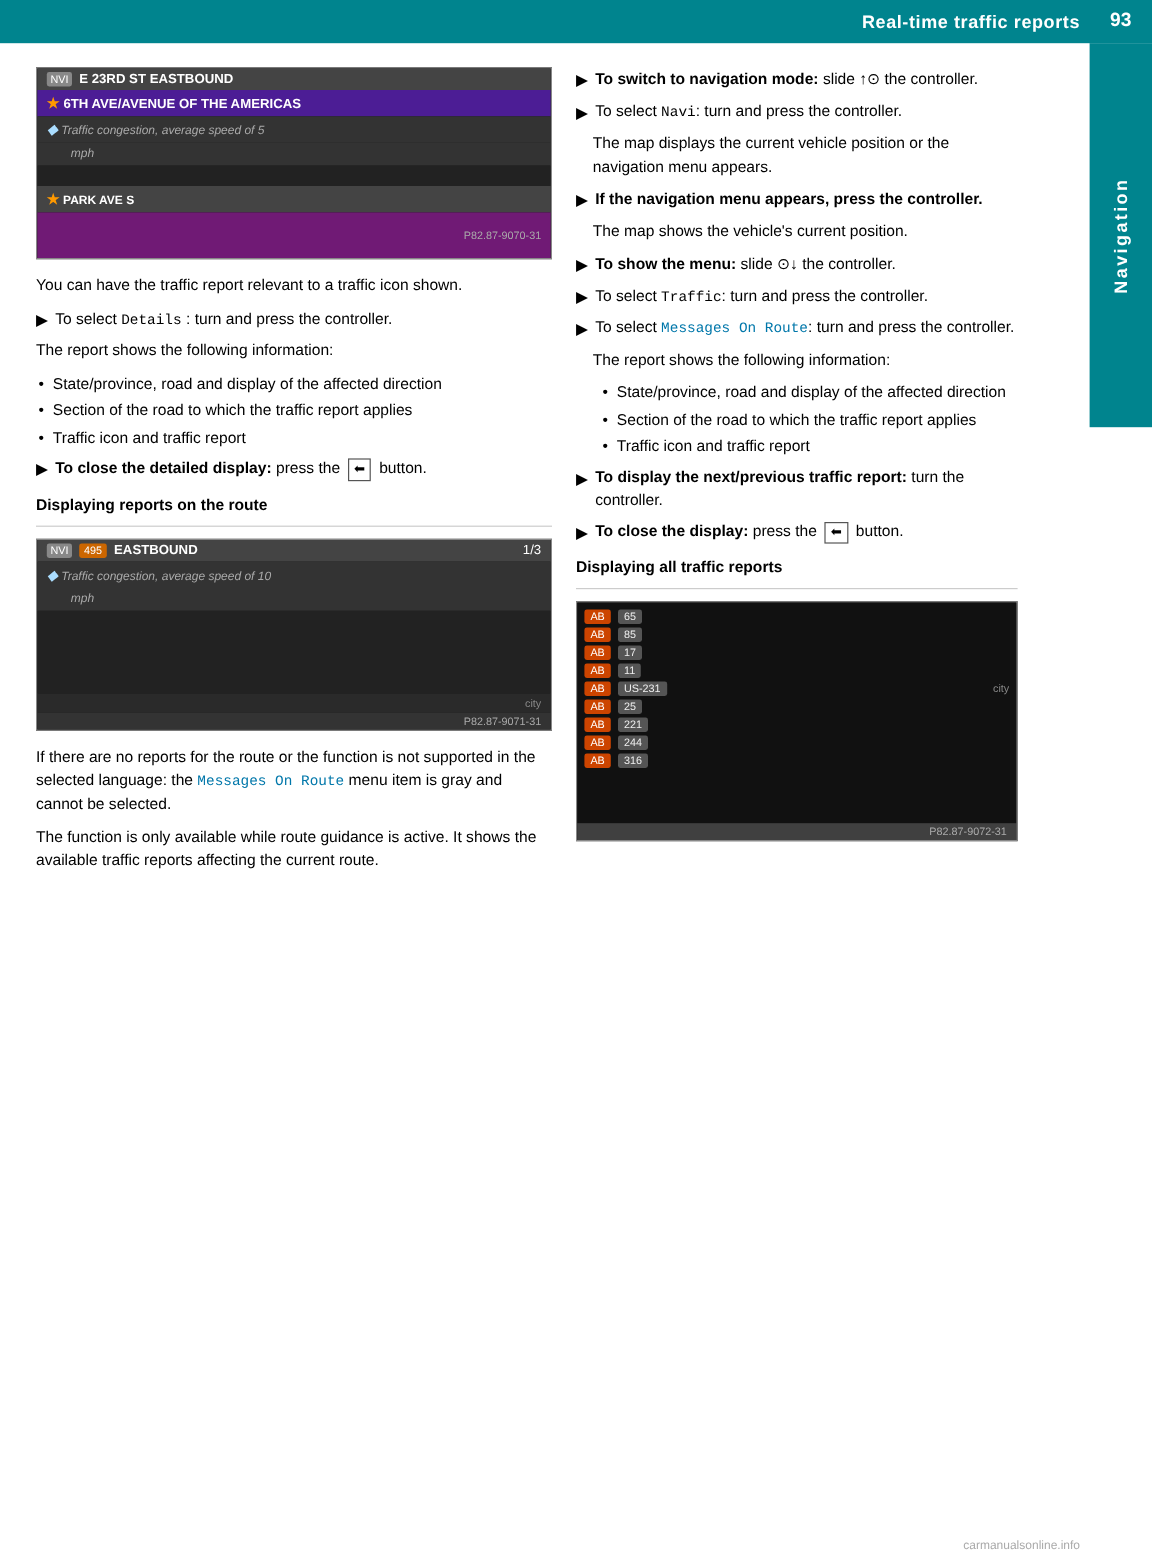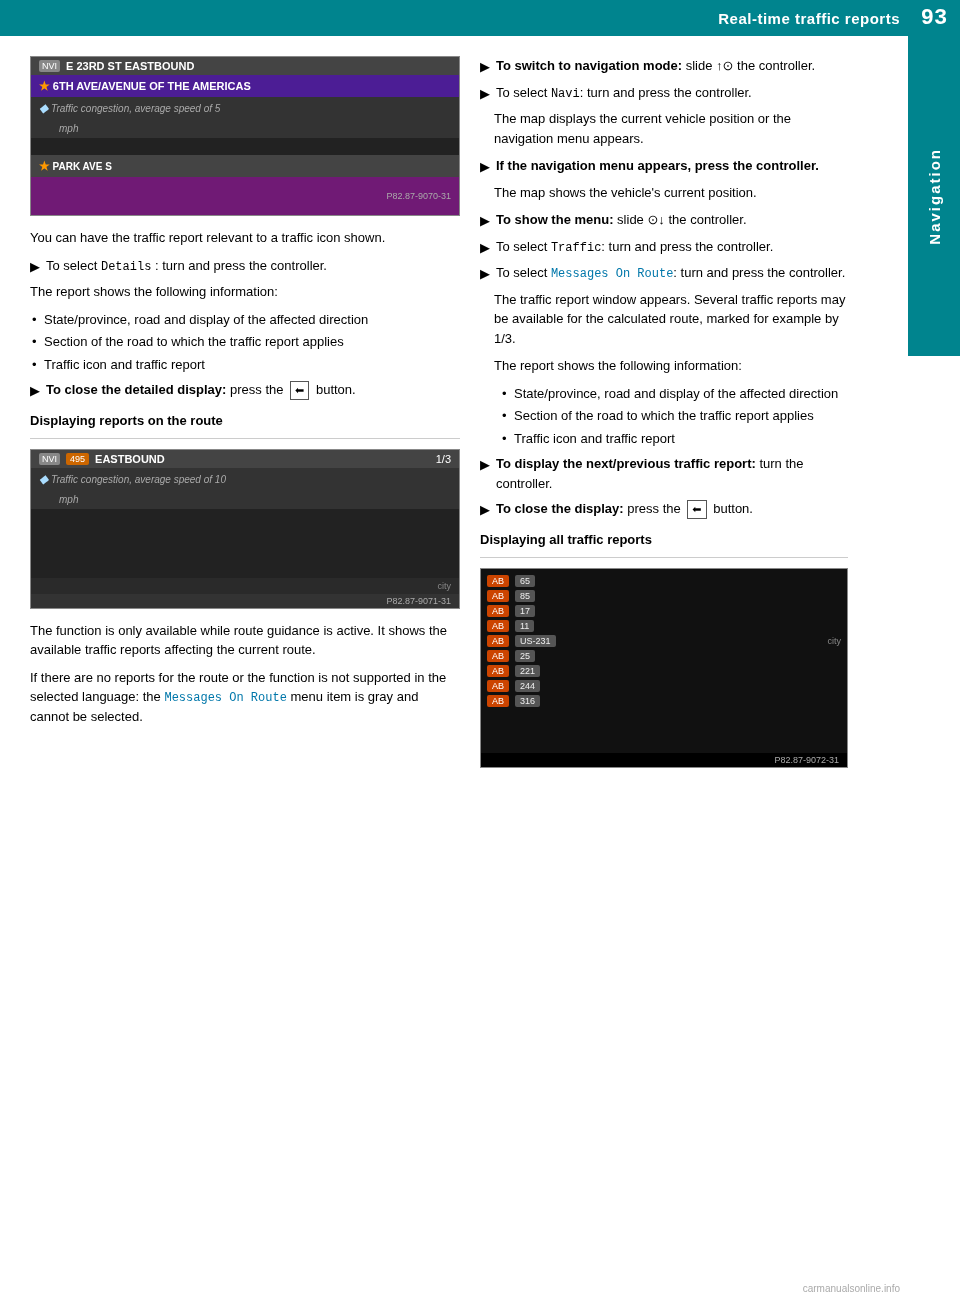--- a/index.html
+++ b/index.html
@@ -32,23 +32,22 @@
       position: absolute;
       top: 0;
       right: 0;
       background: #00848e;
       color: #fff;
       width: 52px;
       height: 36px;
       display: flex;
       align-items: center;
       justify-content: center;
-      font-size: 22px;
+      font-size: 16px;
       font-weight: bold;
-      font-family: Liberation Mono, monospace;
     }
 
     
     .side-tab {
       position: absolute;
       right: 0;
       top: 36px;
       width: 52px;
       background: #00848e;
       height: 320px;
@@ -350,27 +349,27 @@
         <div style="display:flex;align-items:center;justify-content:flex-end;padding:3px 8px;background:#2a2a2a;">
           <span style="color:#888;font-size:9px;">city</span>
         </div>
         <div style="background:#333;padding:2px 8px;">
           <span style="color:#aaa;font-size:9px;float:right;">P82.87-9071-31</span>
           <div style="clear:both;"></div>
         </div>
       </div>
     </div>
 
-    <p class="paragraph">The function is only available while route guidance is active. It shows the available traffic reports affecting the current route.</p>
-
     <p class="paragraph">
       <span>If there are no reports for the route or the function is not supported in the selected language: the</span>
       <span class="code-inline highlight-text">Messages On Route</span>
       <span>menu item is gray and cannot be selected.</span>
     </p>
+
+    <p class="paragraph">The function is only available while route guidance is active. It shows the available traffic reports affecting the current route.</p>
   </div>
 
   <div class="right-column">
 
     <div class="bold-arrow">
       <span class="arrow-symbol">▶</span>
       <span class="bold-arrow-text">
         <strong>To switch to navigation mode:</strong>
         <span> slide ↑⊙ the controller.</span>
       </span>
@@ -409,21 +408,20 @@
       </span>
     </div>
 
     <div class="bold-arrow">
       <span class="arrow-symbol">▶</span>
       <span class="bold-arrow-text">
         <span>To select </span><span class="code-inline highlight-text">Messages On Route</span><span>: turn and press the controller.</span>
       </span>
     </div>
 
-    <p class="paragraph" style="padding-left:14px;">The traffic report window appears. Several traffic reports may be available for the calculated route, marked for example by 1/3.</p>
 
     <p class="paragraph" style="padding-left:14px;">The report shows the following information:</p>
 
     <ul class="bullet-list" style="padding-left:20px;">
       <li>State/province, road and display of the affected direction</li>
       <li>Section of the road to which the traffic report applies</li>
       <li>Traffic icon and traffic report</li>
     </ul>
 
     <div class="bold-arrow">
@@ -499,21 +497,21 @@
             <span class="traffic-num">244</span>
             <span class="traffic-spacer"></span>
           </div>
 
           <div class="traffic-row">
             <span class="traffic-badge">AB</span>
             <span class="traffic-num">316</span>
             <span class="traffic-spacer"></span>
           </div>
         </div>
-        <div style="background:#000000;padding:2px 8px;">
+        <div style="background:#404040;padding:2px 8px;">
           <span style="color:#aaa;font-size:9px;float:right;">P82.87-9072-31</span>
           <div style="clear:both;"></div>
         </div>
       </div>
     </div>
 
   </div>
 </div>
 
 <div style="position:absolute;bottom:8px;right:60px;color:#aaa;font-size:10px;">carmanualsonline.info</div>

